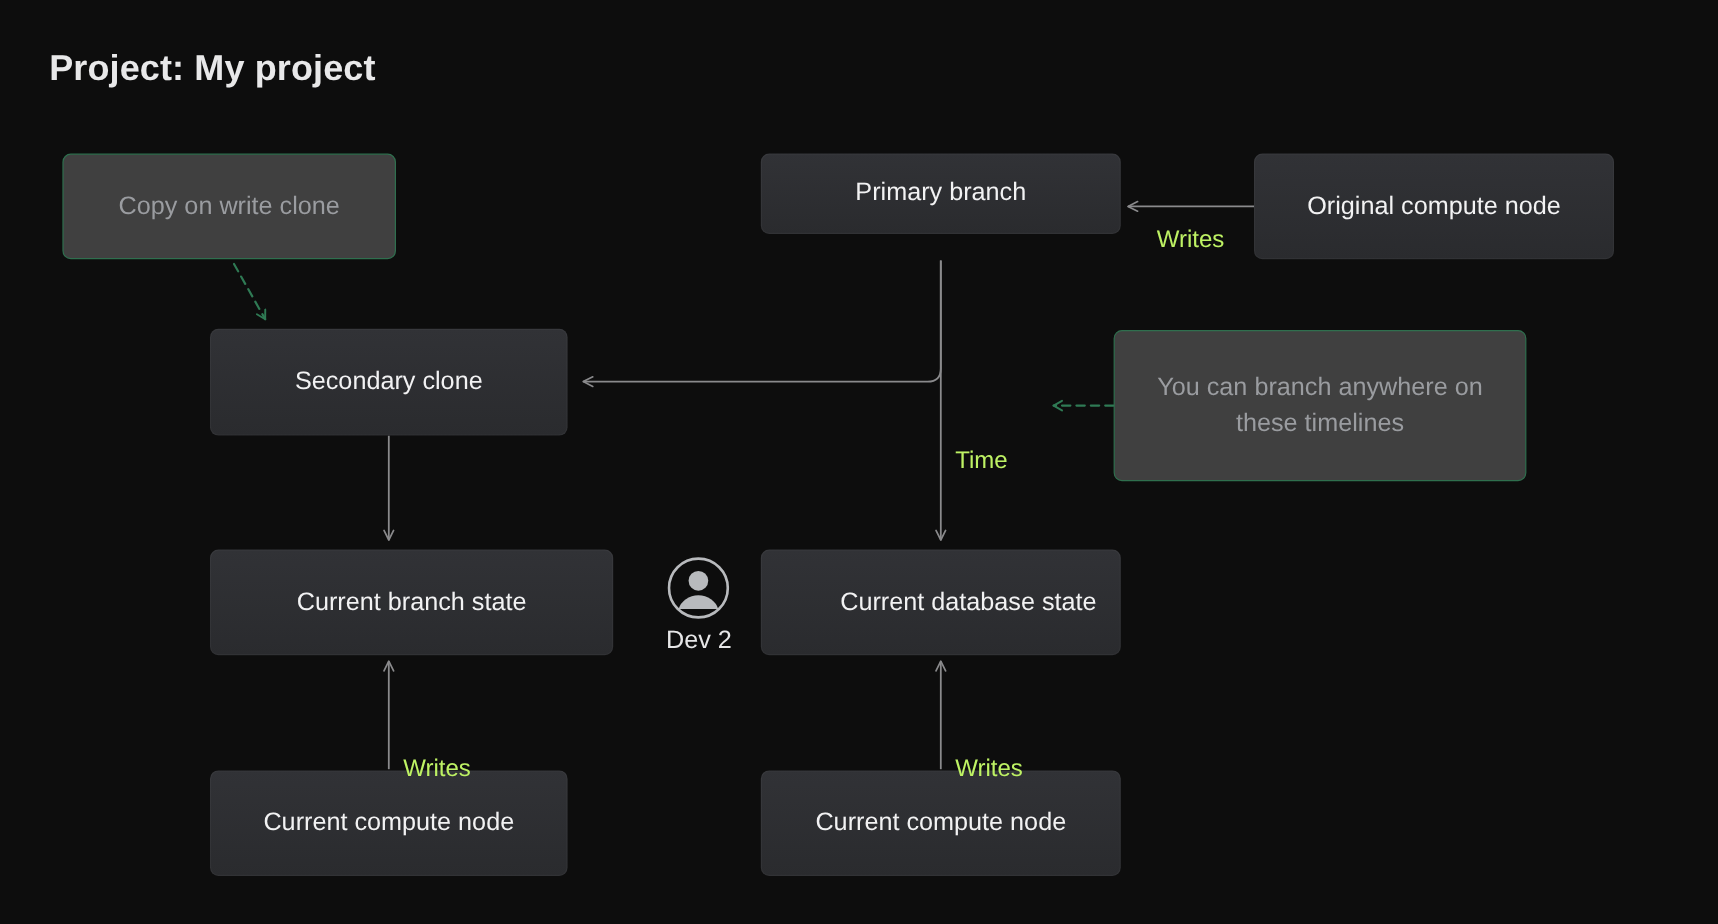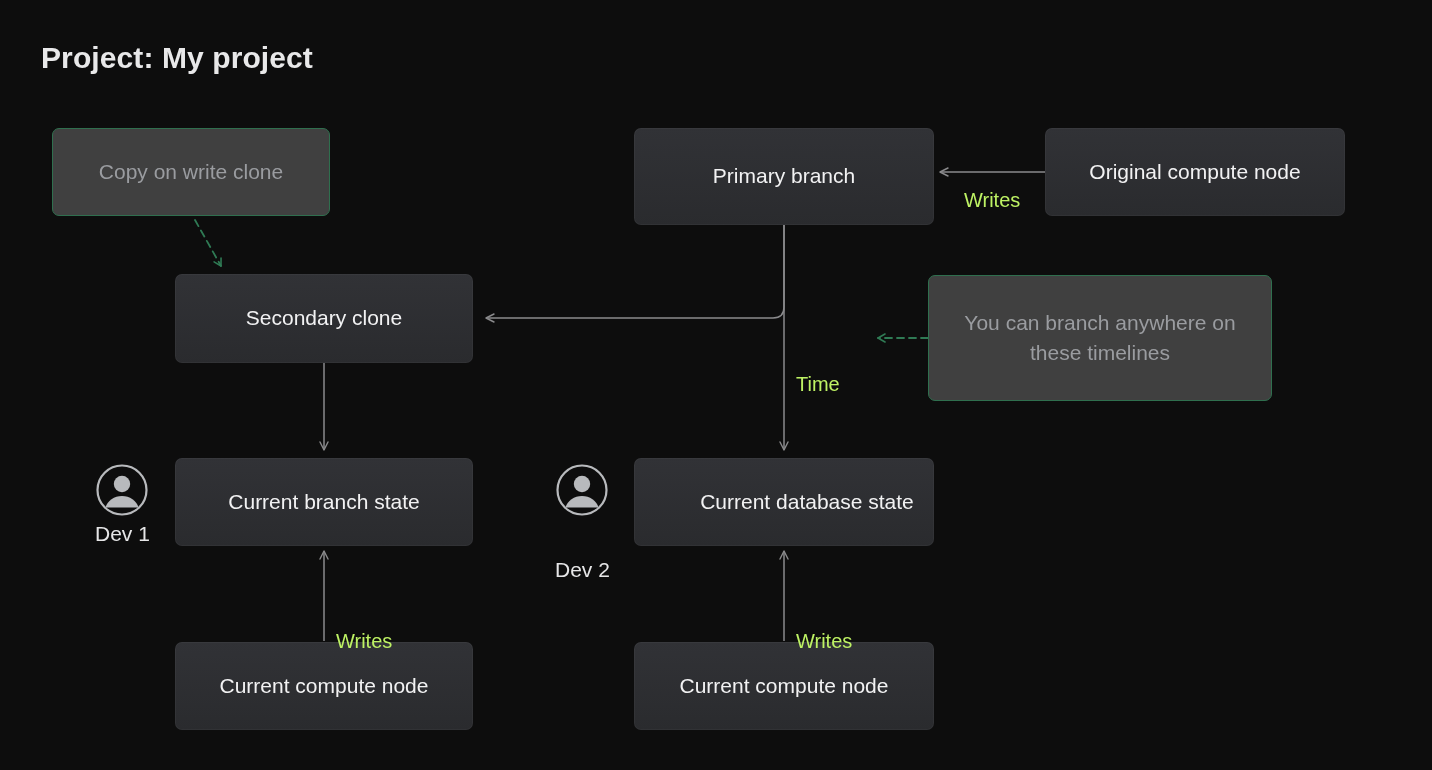--- a/index.html
+++ b/index.html
@@ -139,37 +139,37 @@
 
     <path d="M195,220 L221,266" fill="none" stroke="#2f7a54" stroke-width="1.8" stroke-dasharray="7 5" stroke-linecap="round" marker-end="url(#arrow-green)"></path>
 
     <path d="M928,338 L878,338" fill="none" stroke="#2f7a54" stroke-width="1.8" stroke-dasharray="7 5" stroke-linecap="round" marker-end="url(#arrow-green)"></path>
   </svg>
 
   <div class="callout center" style="left:52px; top:128px; width:278px; height:88px;">
     <span>Copy on write clone</span>
   </div>
 
-  <div class="node" style="left:634px; top:128px; width:300px; height:97px;">
+  <div class="node" style="left:634px; top:128px; width:300px; height:67px;">
     <span>Primary branch</span>
   </div>
 
   <div class="node" style="left:1045px; top:128px; width:300px; height:88px;">
     <span>Original compute node</span>
   </div>
 
   <div class="node" style="left:175px; top:274px; width:298px; height:89px;">
     <span>Secondary clone</span>
   </div>
 
   <div class="callout left" style="left:928px; top:275px; width:344px; height:126px;">
     <span>You can branch anywhere on these timelines</span>
   </div>
 
-  <div class="node" style="left:175px; top:458px; width:298px; height:88px;">
+  <div class="node" style="left:175px; top:458px; width:336px; height:88px;">
     <span>Current branch state</span>
   </div>
 
   <div class="node" style="left:634px; top:458px; width:300px; height:88px;padding-left:46px;">
     <span>Current database state</span>
   </div>
 
   <div class="node" style="left:175px; top:642px; width:298px; height:88px;">
     <span>Current compute node</span>
   </div>
@@ -179,30 +179,22 @@
   </div>
 
   <div class="edge-label" style="left:964px; top:142px;">Writes</div>
 
   <div class="edge-label" style="left:796px; top:326px;">Time</div>
 
   <div class="edge-label" style="left:336px; top:583px;">Writes</div>
 
   <div class="edge-label" style="left:796px; top:583px;">Writes</div>
 
-  <div class="avatar-group" style="left:95px; top:464px;">
-    <svg class="avatar" viewBox="0 0 52 52">
-      <circle cx="26" cy="26" r="24.5" fill="none" stroke="#b8babd" stroke-width="2.2"></circle>
-      <circle cx="26" cy="20" r="8.2" fill="#b8babd"></circle>
-      <path d="M9.5,43.5 a17,15 0 0 1 33,0 Z" fill="#b8babd"></path>
-    </svg>
-    <span class="avatar-label">Dev 1</span>
-  </div>
-
-  <div class="avatar-group" style="left:555px; top:464px;gap:36px;">
+
+  <div class="avatar-group" style="left:555px; top:464px;">
     <svg class="avatar" viewBox="0 0 52 52">
       <circle cx="26" cy="26" r="24.5" fill="none" stroke="#b8babd" stroke-width="2.2"></circle>
       <circle cx="26" cy="20" r="8.2" fill="#b8babd"></circle>
       <path d="M9.5,43.5 a17,15 0 0 1 33,0 Z" fill="#b8babd"></path>
     </svg>
     <span class="avatar-label">Dev 2</span>
   </div>
 
 </div>
 

